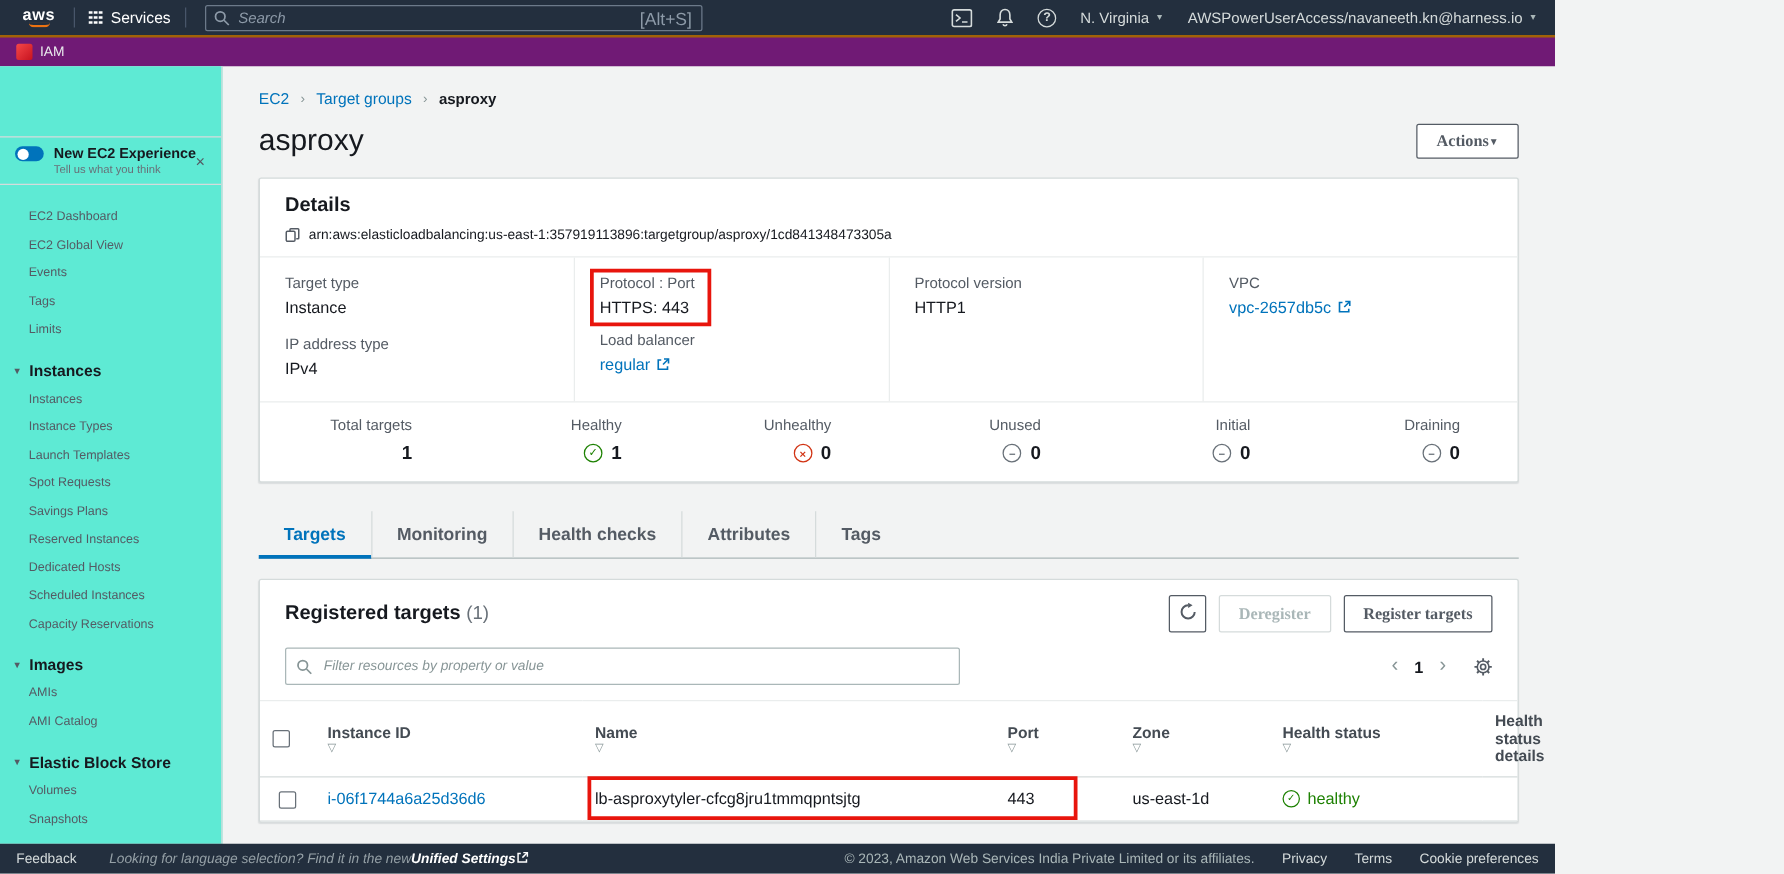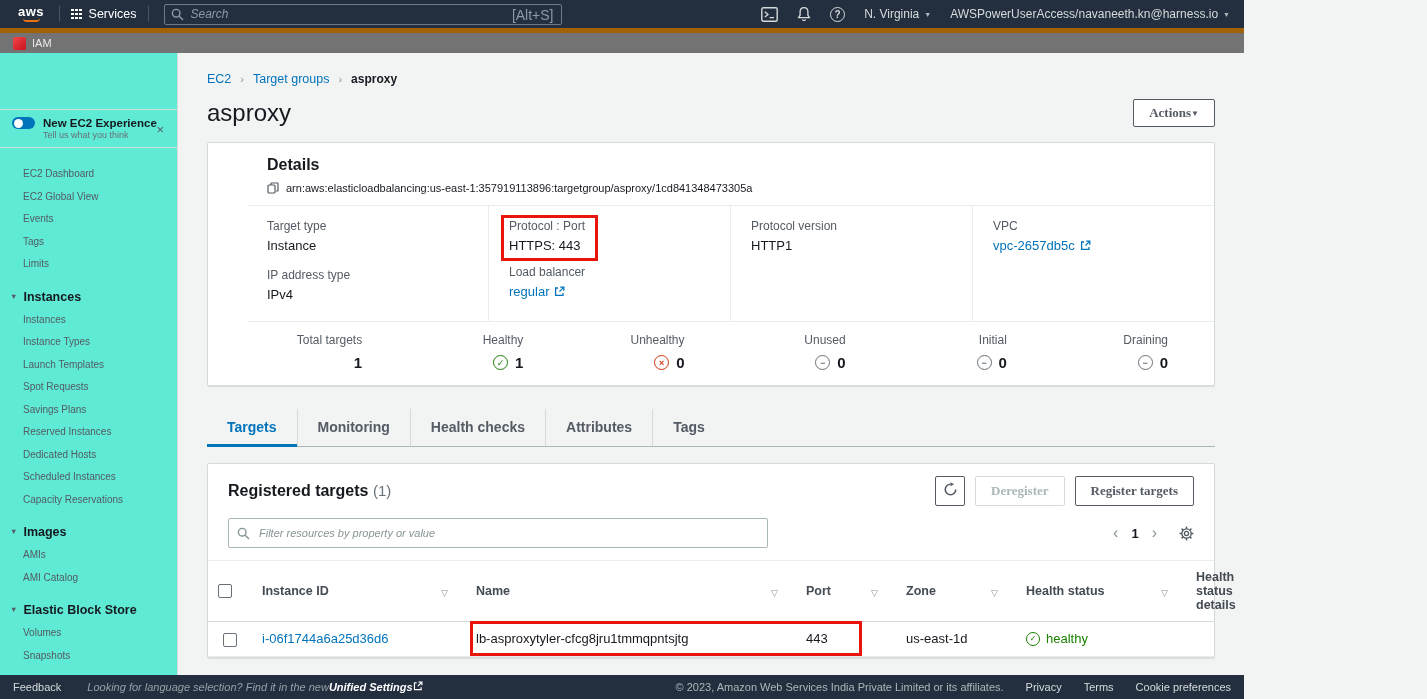--- a/index.html
+++ b/index.html
@@ -22,21 +22,21 @@
   .search-input::placeholder { color:#8d9aa8; font-style:italic; }
   .search-mag { position:absolute; left:7px; top:4px; display:flex; }
   .search-shortcut { position:absolute; right:8px; top:3px; color:#8d9aa8; font-size:14px; }
   .topnav-right { margin-left:auto; display:flex; align-items:center; gap:19px; padding-right:4px; }
   .tn-icon { display:flex; align-items:center; cursor:pointer; }
   .help-icon { width:15px; height:15px; border:1.5px solid #d5dbdb; border-radius:50%; color:#d5dbdb; font-size:10px; font-weight:700; display:flex; align-items:center; justify-content:center; }
   .tn-menu { display:flex; align-items:center; gap:5px; font-size:12px; color:#d5dbdb; cursor:pointer; white-space:nowrap; }
   .tn-caret { font-size:7px; color:#aab7b8; }
 
   
-  .favbar { height:25px; background:#737373; border-top:5px solid #a16207; display:flex; align-items:center; gap:6px; padding:0 13px; flex:0 0 25px; }
+  .favbar { height:25px; background:#701a75; border-top:2px solid #a16207; display:flex; align-items:center; gap:6px; padding:0 13px; flex:0 0 25px; }
   .iam-icon { width:13px; height:13px; border-radius:2px; background:linear-gradient(135deg,#f54749,#c7131f); }
   .favbar-label { color:#e9ebed; font-size:11px; cursor:pointer; }
 
   .body-row { flex:1; display:flex; min-height:0; }
 
   
   .sidebar { width:178px; flex:0 0 178px; background:#5eead4; border-right:1px solid #d5dbdb; overflow:hidden; }
   .exp-card { margin-top:56px; border-top:1px solid #d5dbdb; border-bottom:1px solid #d5dbdb; padding:7px 10px 7px 12px; position:relative; }
   .toggle-row { display:flex; align-items:center; gap:8px; }
   .toggle { width:23px; height:12px; border-radius:7px; background:#0073bb; position:relative; cursor:pointer; flex:0 0 auto; }
@@ -56,21 +56,21 @@
   .crumb-sep { color:#879596; font-size:11px; }
   .crumb-current { color:#16191f; font-weight:700; font-size:12px; }
   .title-row { display:flex; justify-content:space-between; align-items:flex-start; margin-top:13px; }
   .page-title { font-size:24px; font-weight:400; color:#16191f; }
   .btn { display:inline-flex; align-items:center; gap:0; background:#fff; border:1px solid #545b64; border-radius:2px; color:#545b64; font-weight:700; font-size:13px; padding:5px 15px; font-family:Liberation Serif, serif; cursor:pointer; white-space:nowrap; }
   .btn.disabled { border-color:#d5dbdb; color:#aab7b8; cursor:default; }
   .btn-caret { font-size:8px; }
   .icon-btn { width:30px; height:30px; background:#fff; border:1px solid #545b64; border-radius:2px; display:flex; align-items:center; justify-content:center; cursor:pointer; }
 
   .card { background:#fff; border:1px solid #d5dbdb; border-radius:2px; box-shadow:0 1px 1px rgba(0,28,36,.1); }
-  .details-card { margin-top:15px;padding-left:39px; }
+  .details-card { margin-top:15px; }
   .details-head { padding:13px 20px 11px; }
   .panel-title { font-size:16px; font-weight:700; }
   .arn-row { display:flex; align-items:center; gap:7px; margin-top:8px; }
   .arn-text { font-size:11px; color:#16191f; }
   .copy-btn { display:flex; cursor:pointer; }
 
   .details-grid { display:flex; border-top:1px solid #eaeded; }
   .dcol { flex:1; padding:13px 20px 4px; min-width:0; }
   .dcol + .dcol { border-left:1px solid #eaeded; }
   .field { margin-bottom:15px; }
@@ -106,21 +106,21 @@
   .filter-input { width:100%; height:30px; border:1px solid #aab7b8; border-radius:2px; font-size:11px; padding:0 10px 0 30px; font-family:inherit; color:#16191f; }
   .filter-input::placeholder { color:#879596; font-style:italic; }
   .filter-mag { position:absolute; left:9px; top:9px; display:flex; }
   .pagination { margin-left:auto; display:flex; align-items:center; gap:13px; }
   .pg-chevron { color:#879596; font-size:16px; cursor:pointer; line-height:1; }
   .pg-num { font-weight:700; font-size:13px; color:#16191f; cursor:pointer; }
   .gear-btn { display:flex; cursor:pointer; margin-left:9px; }
 
   table.tg { width:100%; border-collapse:collapse; table-layout:fixed; }
   .tg th { padding:9px 10px; text-align:left; font-size:12.5px; font-weight:700; color:#444b53; border-top:1px solid #eaeded; border-bottom:1px solid #d5dbdb; }
-  .th-inner { display:flex; align-items:flex-end; justify-content:space-between; padding-right:8px; }
+  .th-inner { display:flex; align-items:flex-start; justify-content:space-between; padding-right:8px;flex-direction:column; }
   .sort-icon { color:#879596; font-size:9px; cursor:pointer; }
   .tg td { padding:9px 10px; font-size:13px; border-bottom:1px solid #eaeded; color:#16191f; }
   .chk-cell { text-align:center; }
   .checkbox { display:inline-block; width:14px; height:14px; border:1px solid #687078; border-radius:2px; background:#fff; cursor:pointer; vertical-align:middle; }
   .health-cell { display:flex; align-items:center; gap:6px; color:#1d8102; }
   .name-cell { position:relative; overflow:visible; }
   .annotation-row { position:absolute; left:4px; top:-1px; width:392px; height:35px; border:3px solid #e8150d; pointer-events:none; z-index:2; }
 
   
   .footer { height:24px; flex:0 0 24px; background:#232f3e; display:flex; align-items:center; font-size:11px; color:#aab7b8; padding:0 13px; }

